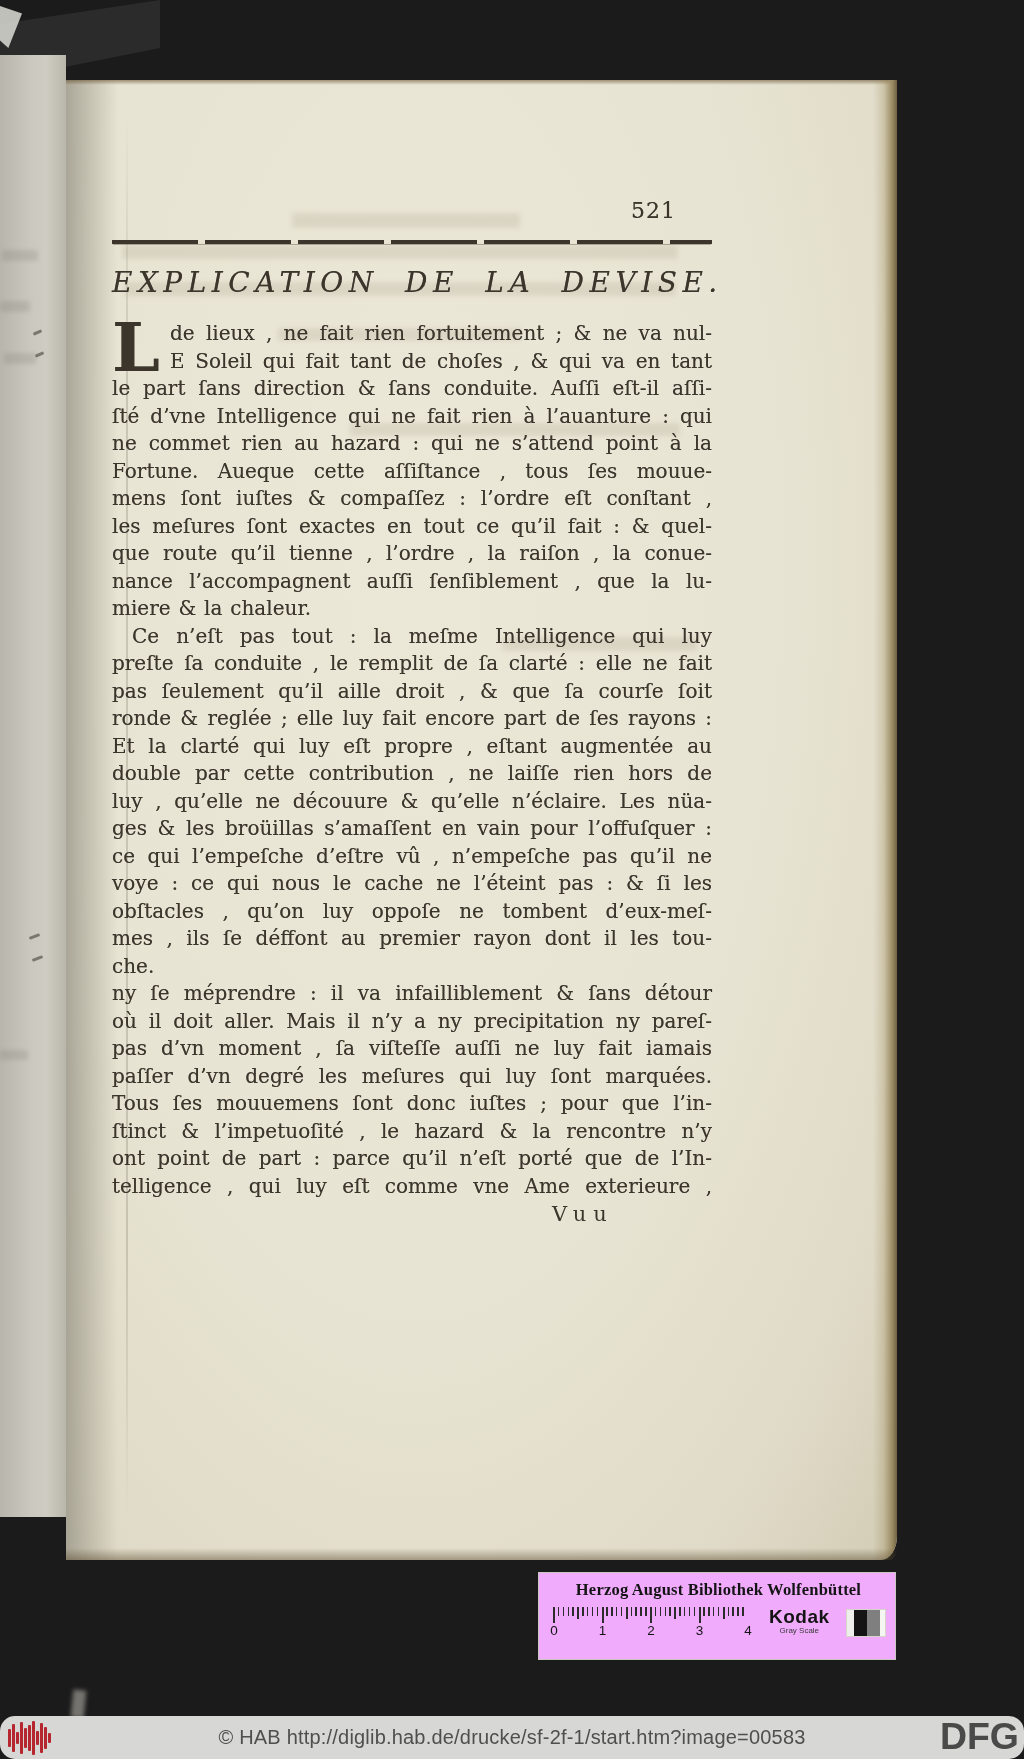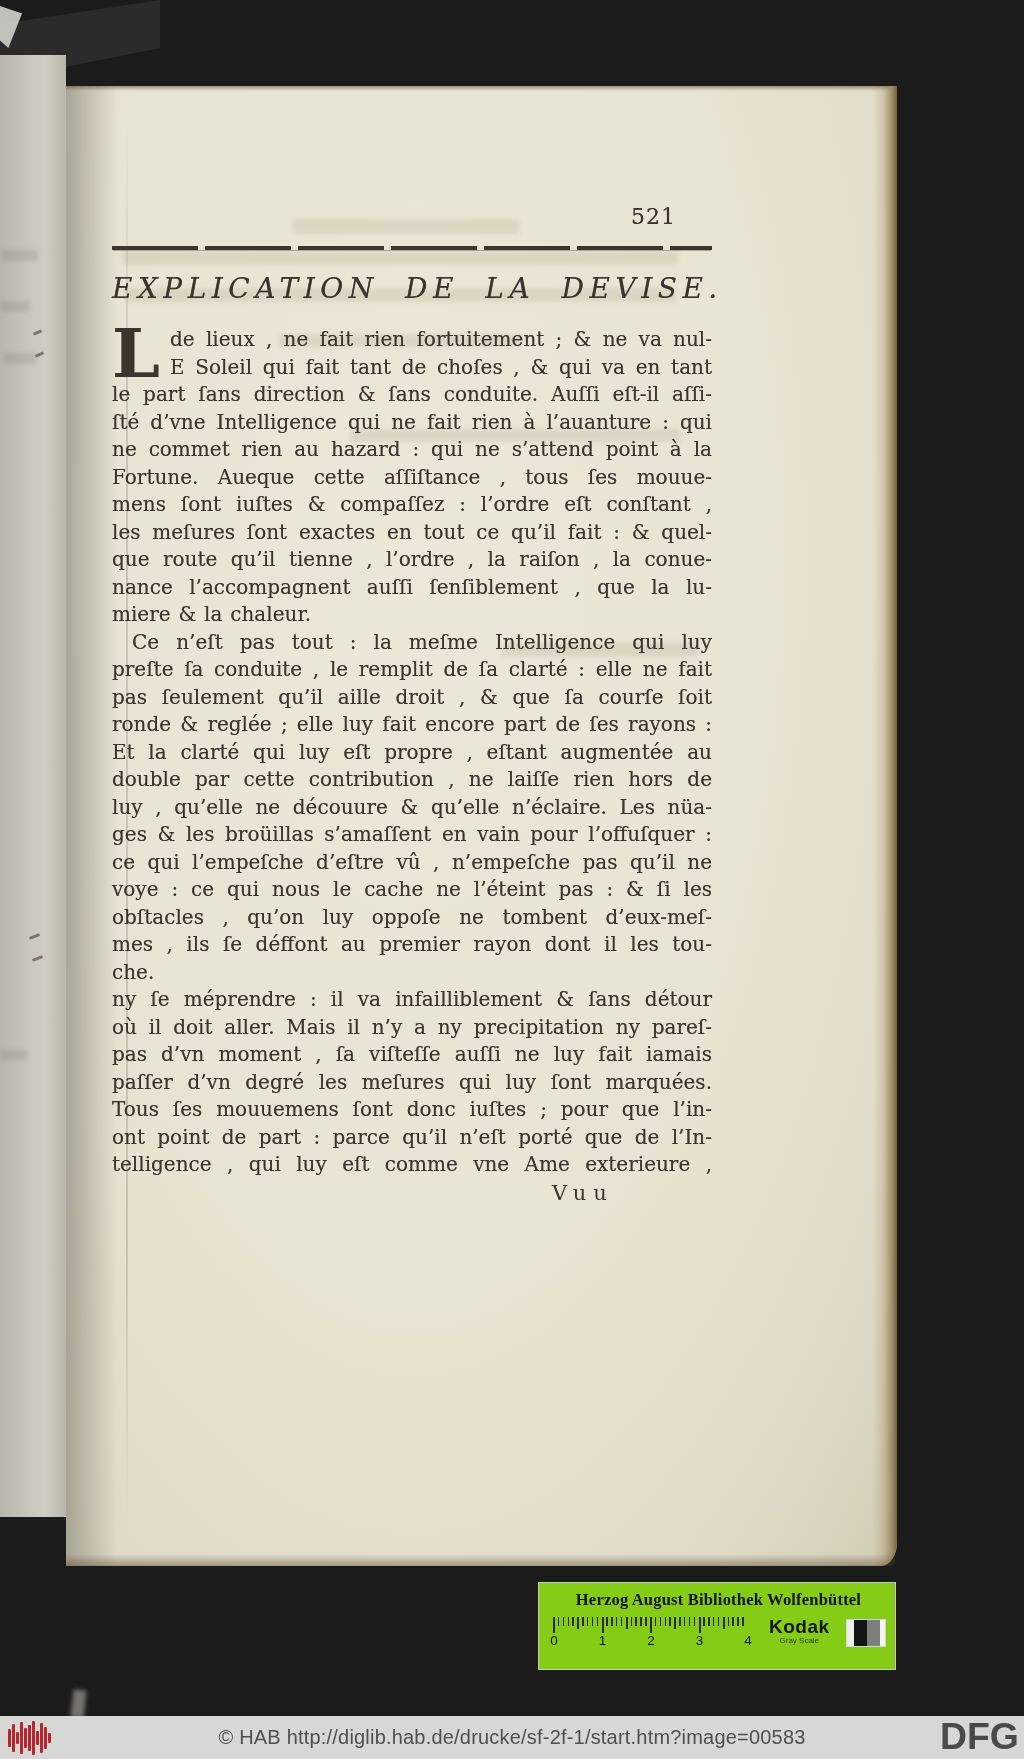--- a/index.html
+++ b/index.html
@@ -8,21 +8,21 @@
   
   .cover-flap{position:absolute;left:0;top:0;width:160px;height:80px;background:#2b2b2b;
               clip-path:polygon(0 30%,100% 0,100% 60%,0 100%);}
   .white-sliver{position:absolute;left:0;top:6px;width:22px;height:42px;background:#ddddd6;
                 clip-path:polygon(0 0,100% 18%,38% 100%,0 82%);opacity:.85;}
   .facing-edge{position:absolute;left:0;top:55px;width:66px;height:1462px;
                background:linear-gradient(90deg,#b7b5ac 0%,#c9c7be 45%,#cfccc3 70%,#b9b6aa 100%);}
   .strip-mark{position:absolute;background:#6a675e;opacity:.18;filter:blur(2px);border-radius:2px;}
   .strip-tick{position:absolute;background:rgba(70,65,55,.6);border-radius:1px;}
   
-  .page{position:absolute;left:66px;top:86px;width:831px;height:1480px;
+  .page{position:absolute;left:66px;top:80px;width:831px;height:1480px;
         background:radial-gradient(ellipse at 42% 32%, #ece8d8 0%, #e8e4d3 52%, #e0dbc8 82%, #d2ccb5 100%);
         border-bottom-right-radius:16px 24px;border-top-right-radius:4px;}
   .page-top-edge{position:absolute;left:0;top:0;right:0;height:5px;
         background:linear-gradient(180deg,rgba(96,74,40,.55),rgba(96,74,40,0));}
   .page-bottom-edge{position:absolute;left:0;bottom:0;right:0;height:12px;
         background:linear-gradient(0deg,rgba(84,68,40,.45),rgba(84,68,40,0));
         border-bottom-right-radius:16px 24px;}
   .page-right-edge{position:absolute;top:0;bottom:0;right:0;width:24px;
         background:linear-gradient(90deg,rgba(140,120,70,0) 0%,rgba(150,130,80,.28) 45%,#9b8c63 80%,#6f6243 100%);
         border-bottom-right-radius:16px 24px;}
@@ -46,22 +46,22 @@
   .para{position:relative;}
   .pline{text-align:justify;text-align-last:justify;height:27.5px;overflow:visible;white-space:nowrap;}
   .pline.short{text-align-last:left;}
   .pline.indent{padding-left:20px;}
   .pline.capind{padding-left:58px;}
   .dropcap{position:absolute;left:0;top:-1px;font-size:68px;line-height:56px;font-weight:700;
            text-shadow:0 0 .5px rgba(59,53,44,.7);}
   .catchword{margin-top:2px;padding-left:440px;font-size:21px;letter-spacing:7px;}
   
   .kodak-label{position:absolute;left:538px;top:1572px;width:358px;height:88px;
-               background:#84cc16;border:1px solid #c9c7c0;box-sizing:border-box;
-               padding:7px 9px 6px 12px;font-family:"Liberation Serif",serif;color:#141414;margin-top:10px;}
+               background:#f0abfc;border:1px solid #c9c7c0;box-sizing:border-box;
+               padding:7px 9px 6px 12px;font-family:"Liberation Serif",serif;color:#141414;}
   .institution{font-weight:700;font-size:16.5px;text-align:center;white-space:nowrap;letter-spacing:.2px;}
   .label-row{display:flex;align-items:flex-start;margin-top:7px;}
   .ruler{position:relative;width:196px;height:34px;}
   .ticks{position:absolute;left:2px;top:0;width:194px;height:16px;
      background:
        repeating-linear-gradient(90deg,#2c2c2c 0 1.4px,transparent 1.4px 4.85px) 0 0/194px 9px no-repeat,
        repeating-linear-gradient(90deg,#2c2c2c 0 2px,transparent 2px 24.25px) 0 0/196px 12px no-repeat,
        repeating-linear-gradient(90deg,#2c2c2c 0 2px,transparent 2px 48.5px) 0 0/196px 16px no-repeat;}
   .rlabels{position:absolute;left:2px;top:16px;width:194px;height:16px;
            font-family:"Liberation Sans",sans-serif;font-size:13.5px;}
@@ -70,21 +70,21 @@
   .kodak-word{font-weight:700;font-size:19px;letter-spacing:.5px;}
   .kodak-sub{font-size:8px;color:#3a3a3a;margin-top:1px;}
   .patch{margin-left:16px;margin-top:2px;width:40px;height:28px;background:#f5f5f2;display:flex;
          border:1px solid #d6d4cd;box-sizing:border-box;}
   .patch .pw{width:7px;background:#eeeeea;}
   .patch .pb{width:13px;background:#141414;}
   .patch .pg{width:13px;background:#7f7f7f;}
   
   .smudge{position:absolute;left:72px;top:1690px;width:13px;height:28px;background:rgba(225,222,212,.45);
           filter:blur(2px);transform:rotate(6deg);}
-  .footer-bar{position:absolute;left:0;top:1716px;width:1024px;height:43px;background:#d7d7d6;}
+  .footer-bar{position:absolute;left:0;top:1716px;width:1024px;height:43px;background:#d7d7d6;border-radius:15px;}
   .hab-logo{position:absolute;left:8px;top:0;height:43px;display:flex;align-items:center;gap:1px;}
   .hab-bar{width:3px;background:#b5262e;border-radius:1px;}
   .copyright{position:absolute;left:0;top:0;width:100%;height:43px;line-height:43px;text-align:center;
              font-family:"Liberation Sans",sans-serif;font-size:20px;color:#4f4f4f;letter-spacing:.2px;}
   .dfg{position:absolute;right:5px;top:0;height:43px;line-height:42px;
        font-family:"Liberation Sans",sans-serif;font-weight:700;font-size:36px;color:#4a4a4a;
        transform:scaleX(1.04);transform-origin:right;}
 </style>
 </head>
 <body>
@@ -151,20 +151,21 @@
             <div class="pline">obſtacles , qu’on luy oppoſe ne tombent d’eux-meſ-</div>
             <div class="pline">mes , ils ſe déffont au premier rayon dont il les tou-</div>
             <div class="pline short">che.</div>
           </div>
           <div class="para">
             <div class="pline">ny ſe méprendre : il va infailliblement &amp; ſans détour</div>
             <div class="pline">où il doit aller. Mais il n’y a ny precipitation ny pareſ-</div>
             <div class="pline">pas d’vn moment , ſa viſteſſe auſſi ne luy fait iamais</div>
             <div class="pline">paſſer d’vn degré les meſures qui luy ſont marquées.</div>
             <div class="pline">Tous ſes mouuemens ſont donc iuſtes ; pour que l’in-</div>
+            <div class="pline">ſtinct &amp; l’impetuoſité , le hazard &amp; la rencontre n’y</div>
             <div class="pline">ont point de part : parce qu’il n’eſt porté que de l’In-</div>
             <div class="pline">telligence , qui luy eſt comme vne Ame exterieure ,</div>
           </div>
         </div>
       <div class="catchword">Vuu</div>
     </div>
   </div>
 
   <div class="kodak-label">
     <div class="institution">Herzog August Bibliothek Wolfenbüttel</div>

